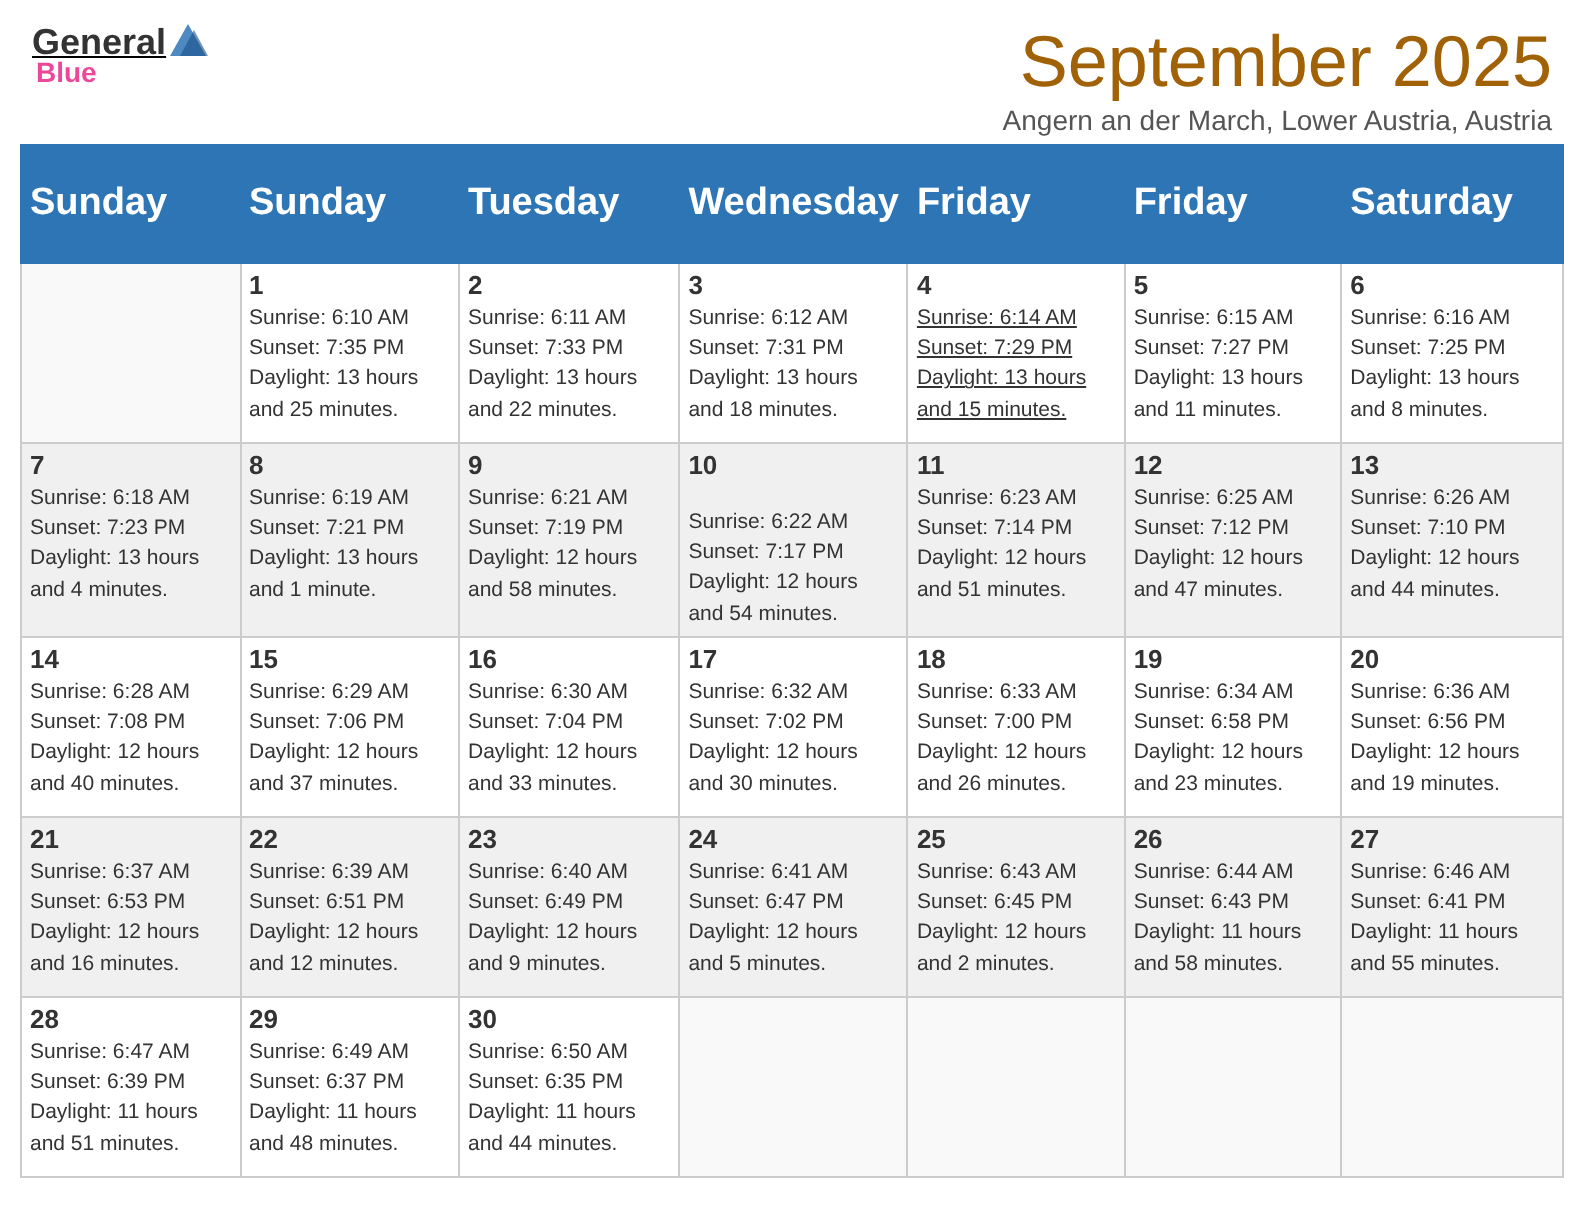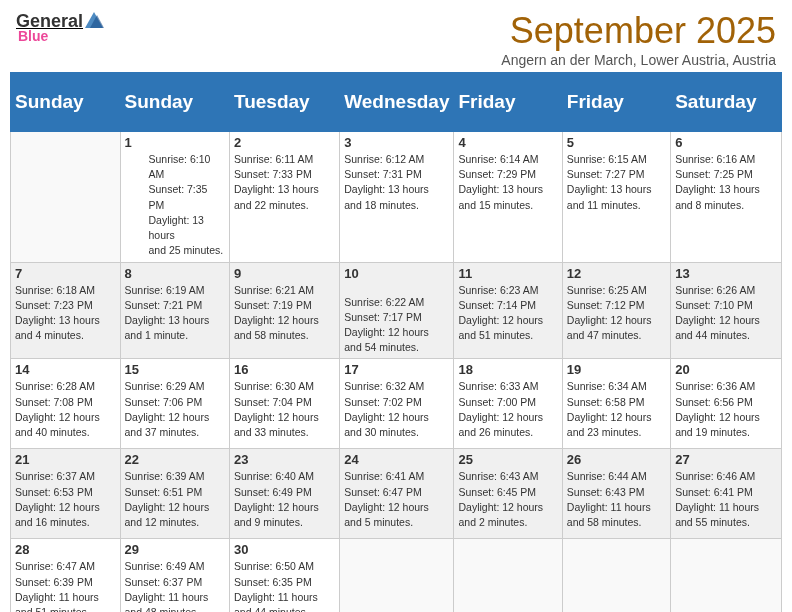--- a/index.html
+++ b/index.html
@@ -122,42 +122,42 @@
         <th>Friday</th>
         <th>Friday</th>
         <th>Saturday</th>
       </tr>
   </thead>
   <tbody id="calendar-body">
   <tr>
         <td class="empty-cell"></td>
         <td>
           <span class="day-number">1</span>
-          <div class="day-info" style="white-space: pre-line; margin-left: 24px;">Sunrise: 6:10 AM
+          <div class="day-info" style="white-space: pre-line;">Sunrise: 6:10 AM
 Sunset: 7:35 PM
 Daylight: 13 hours
 and 25 minutes.</div>
         </td>
         <td>
           <span class="day-number">2</span>
           <div class="day-info" style="white-space: pre-line;">Sunrise: 6:11 AM
 Sunset: 7:33 PM
 Daylight: 13 hours
 and 22 minutes.</div>
         </td>
         <td>
           <span class="day-number">3</span>
           <div class="day-info" style="white-space: pre-line;">Sunrise: 6:12 AM
 Sunset: 7:31 PM
 Daylight: 13 hours
 and 18 minutes.</div>
         </td>
         <td>
           <span class="day-number">4</span>
-          <div class="day-info" style="white-space: pre-line;">Sunrise: 6:14 AM
+          <div class="day-info" style="white-space: pre-line; text-decoration: underline;">Sunrise: 6:14 AM
 Sunset: 7:29 PM
 Daylight: 13 hours
 and 15 minutes.</div>
         </td>
         <td>
           <span class="day-number">5</span>
           <div class="day-info" style="white-space: pre-line;">Sunrise: 6:15 AM
 Sunset: 7:27 PM
 Daylight: 13 hours
 and 11 minutes.</div>

